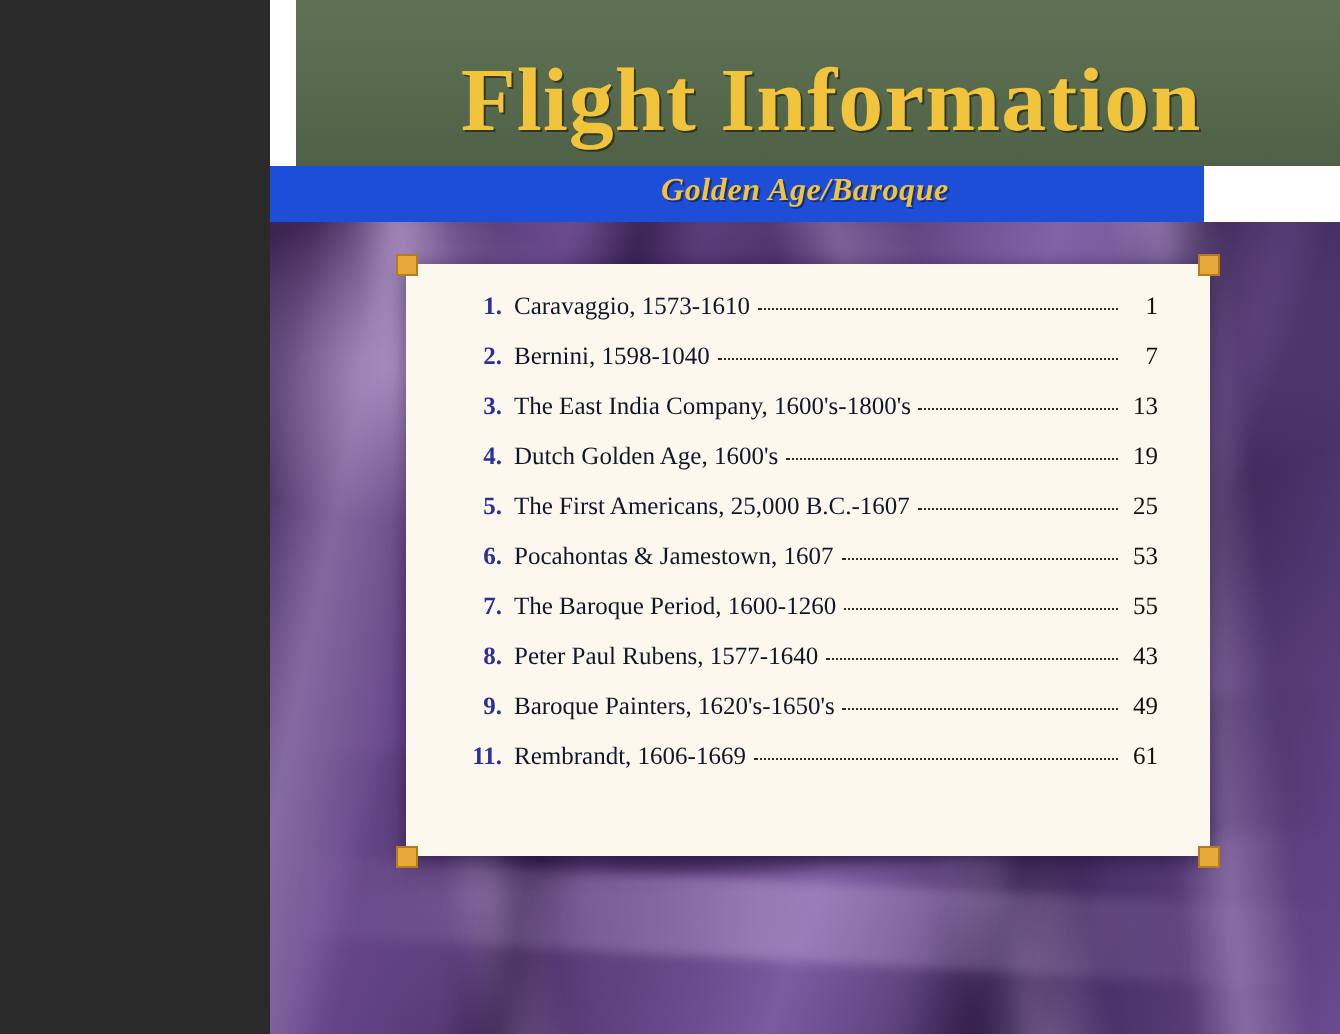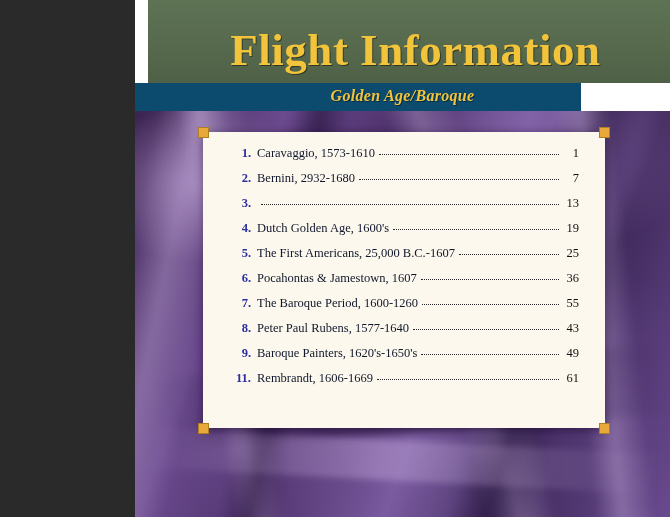--- a/index.html
+++ b/index.html
@@ -54,22 +54,23 @@
     line-height: 48px;
     text-shadow: 1px 1px 0 rgba(0,0,0,0.45);
   }
   
   .subheader {
     position: absolute;
     left: 135px;
     top: 83px;
     width: 446px;
     height: 28px;
-    background: #0c4a6e;
+    background: #1d4ed8;
     z-index: 3;
+    padding-left: 21px;
   }
   .subheader-title {
     position: absolute;
     left: 0;
     top: 4px;
     width: 535px;
     text-align: center;
     color: #f2c43c;
     font-family: "Liberation Serif", serif;
     font-weight: bold;
@@ -207,46 +208,47 @@
   <div class="toc-card">
     <ul class="toc-list" id="toc-list">
         <li class="toc-row">
           <span class="toc-num">1.</span>
           <span class="toc-title">Caravaggio, 1573-1610</span>
           <span class="toc-dots"></span>
           <span class="toc-page">1</span>
         </li>
         <li class="toc-row">
           <span class="toc-num">2.</span>
-          <span class="toc-title">Bernini, 2932-1680</span>
+          <span class="toc-title">Bernini, 1598-1040</span>
           <span class="toc-dots"></span>
           <span class="toc-page">7</span>
         </li>
         <li class="toc-row">
           <span class="toc-num">3.</span>
+          <span class="toc-title">The East India Company, 1600's-1800's</span>
           <span class="toc-dots"></span>
           <span class="toc-page">13</span>
         </li>
         <li class="toc-row">
           <span class="toc-num">4.</span>
           <span class="toc-title">Dutch Golden Age, 1600's</span>
           <span class="toc-dots"></span>
           <span class="toc-page">19</span>
         </li>
         <li class="toc-row">
           <span class="toc-num">5.</span>
           <span class="toc-title">The First Americans, 25,000 B.C.-1607</span>
           <span class="toc-dots"></span>
           <span class="toc-page">25</span>
         </li>
         <li class="toc-row">
           <span class="toc-num">6.</span>
           <span class="toc-title">Pocahontas &amp; Jamestown, 1607</span>
           <span class="toc-dots"></span>
-          <span class="toc-page">36</span>
+          <span class="toc-page">53</span>
         </li>
         <li class="toc-row">
           <span class="toc-num">7.</span>
           <span class="toc-title">The Baroque Period, 1600-1260</span>
           <span class="toc-dots"></span>
           <span class="toc-page">55</span>
         </li>
         <li class="toc-row">
           <span class="toc-num">8.</span>
           <span class="toc-title">Peter Paul Rubens, 1577-1640</span>

